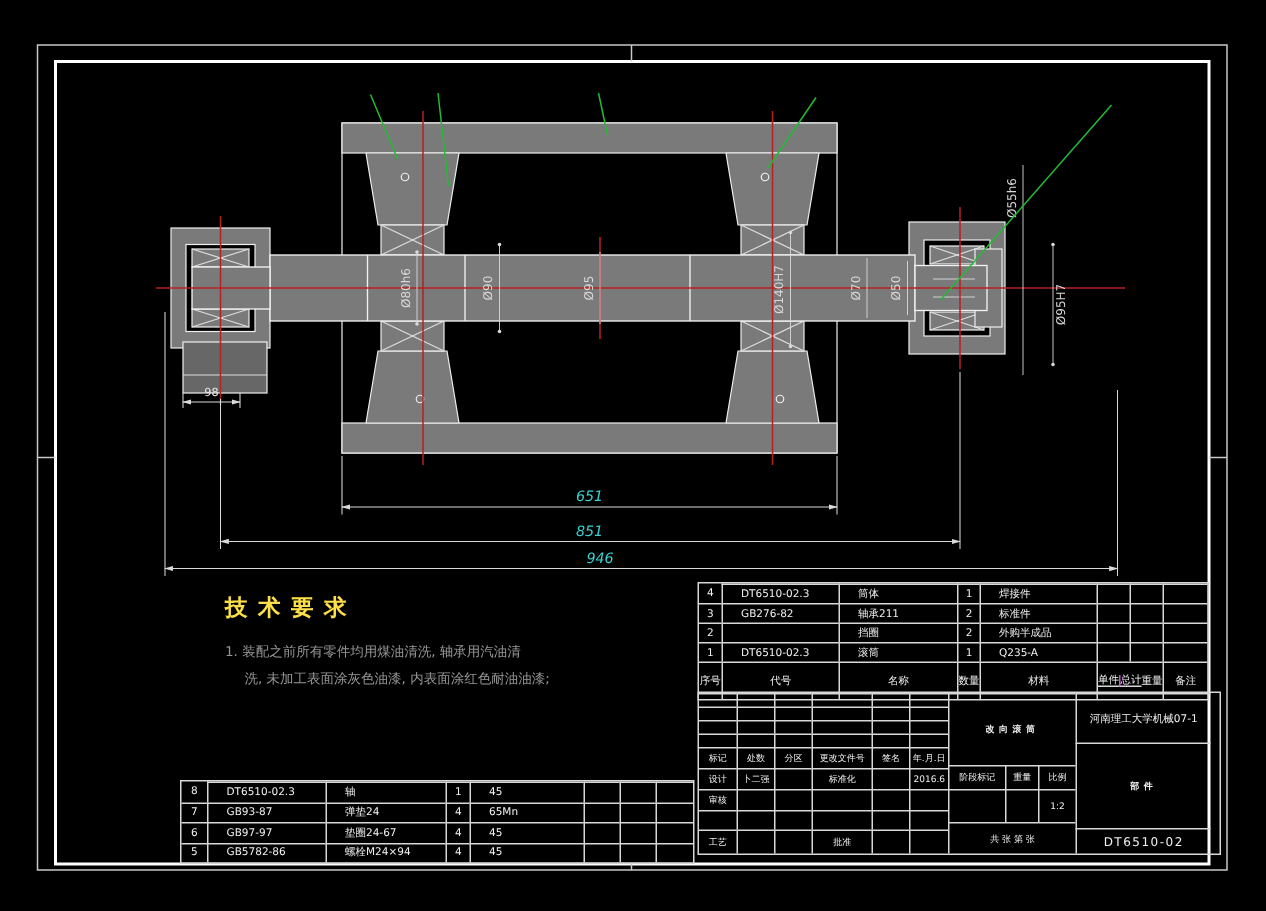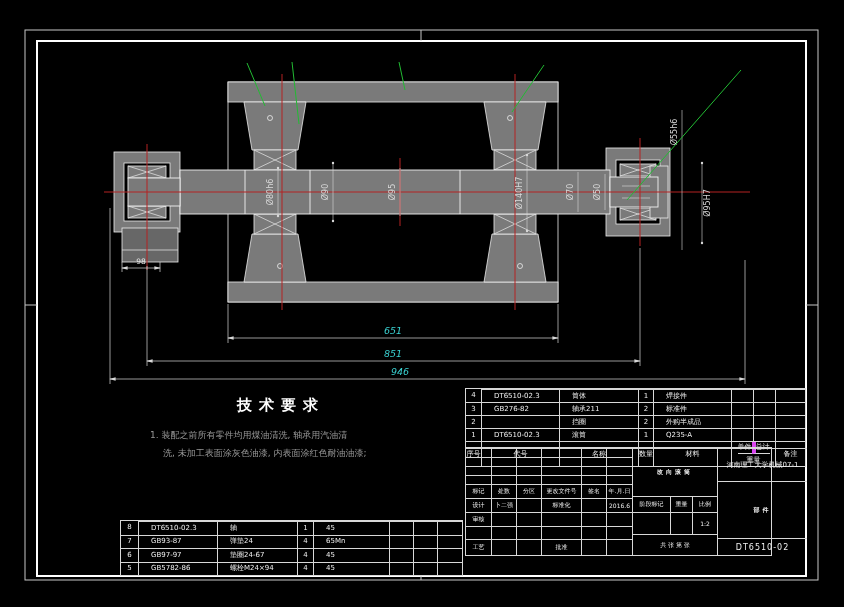--- a/index.html
+++ b/index.html
@@ -7,44 +7,44 @@
         font-family:"DejaVu Sans","Liberation Sans",sans-serif;color:#e8e8e8;}
   svg{position:absolute;left:0;top:0;}
   
   .tbl{position:absolute;display:grid;border:1px solid #d8d8d8;box-sizing:border-box;}
   .tbl>div{border-left:1px solid #d8d8d8;border-top:1px solid #d8d8d8;box-sizing:border-box;
            display:flex;align-items:center;justify-content:center;
            font-size:7px;line-height:1;color:#f0f0f0;overflow:hidden;white-space:nowrap;}
   .tbl>div:nth-child(-n+1){border-top:none;}
   .tbl .lft{justify-content:flex-start;padding-left:12px;}
   .nb{border-left:none!important;}
-  .wsplit{flex-direction:column;padding:0;align-items:stretch;}
+  .wsplit{flex-direction:row;padding:0;align-items:stretch;}
   .wsplit .wtop{display:flex;flex:1;}
   .wsplit .wtop span{flex:1;display:flex;align-items:center;justify-content:center;border-bottom:1px solid #d8d8d8;}
-  .wsplit .wtop span+span{border-left:4px solid #d946ef;}
+  .wsplit .wtop span+span{border-left:1px solid #d946ef;}
   .wsplit .wbot{flex:1;display:flex;align-items:center;justify-content:center;}
   
-  #titleblock{position:absolute;left:465px;top:447px;width:307px;height:109px;border:1px solid #d8d8d8;box-sizing:border-box;}
+  #titleblock{position:absolute;left:465px;top:461px;width:349px;height:109px;border:1px solid #d8d8d8;box-sizing:border-box;}
   .tbpart{position:absolute;top:0;height:100%;display:grid;box-sizing:border-box;}
   .tbpart>div{border-left:1px solid #d8d8d8;border-top:1px solid #d8d8d8;box-sizing:border-box;
               display:flex;align-items:center;justify-content:center;
               font-size:6px;color:#f0f0f0;overflow:hidden;white-space:nowrap;}
   #tb-left{left:0;width:166px;grid-template-columns:25px 25px 25px 40px 25px 1fr;
            grid-template-rows:9px 9px 9px 9px 14px 14px 14px 13px 1fr;}
   #tb-mid{left:166px;width:85px;grid-template-columns:38px 22px 1fr;
           grid-template-rows:48px 16px 22px 1fr;}
   #tb-right{left:251px;width:90px;grid-template-columns:1fr;grid-template-rows:33px 57px 1fr;}
   .span3{grid-column:1/4;}
   .big{font-size:13px;letter-spacing:3px;font-weight:bold;}
   .boxes{display:flex;align-items:stretch;padding:0;}
   .boxes i{flex:1;border-left:1px solid #d8d8d8;}
   .boxes i:first-child{border-left:none;}
   
   #techreq{position:absolute;left:150px;top:396px;width:262px;color:#969696;}
-  #techreq h3{margin:0 0 14px 0;text-align:center;font-size:15px;font-weight:bold;letter-spacing:7px;color:#ffffff;}
+  #techreq h3{margin:0 0 14px 0;text-align:left;font-size:15px;font-weight:bold;letter-spacing:7px;color:#fde047;}
   #techreq p{margin:0 0 6px 0;font-size:9px;line-height:1.35;}
   #techreq p.ind{padding-left:13px;}
 </style>
 </head>
 <body>
 
 <div id="page">
 
   <svg width="844" height="607" viewBox="0 0 844 607">
     <defs>

